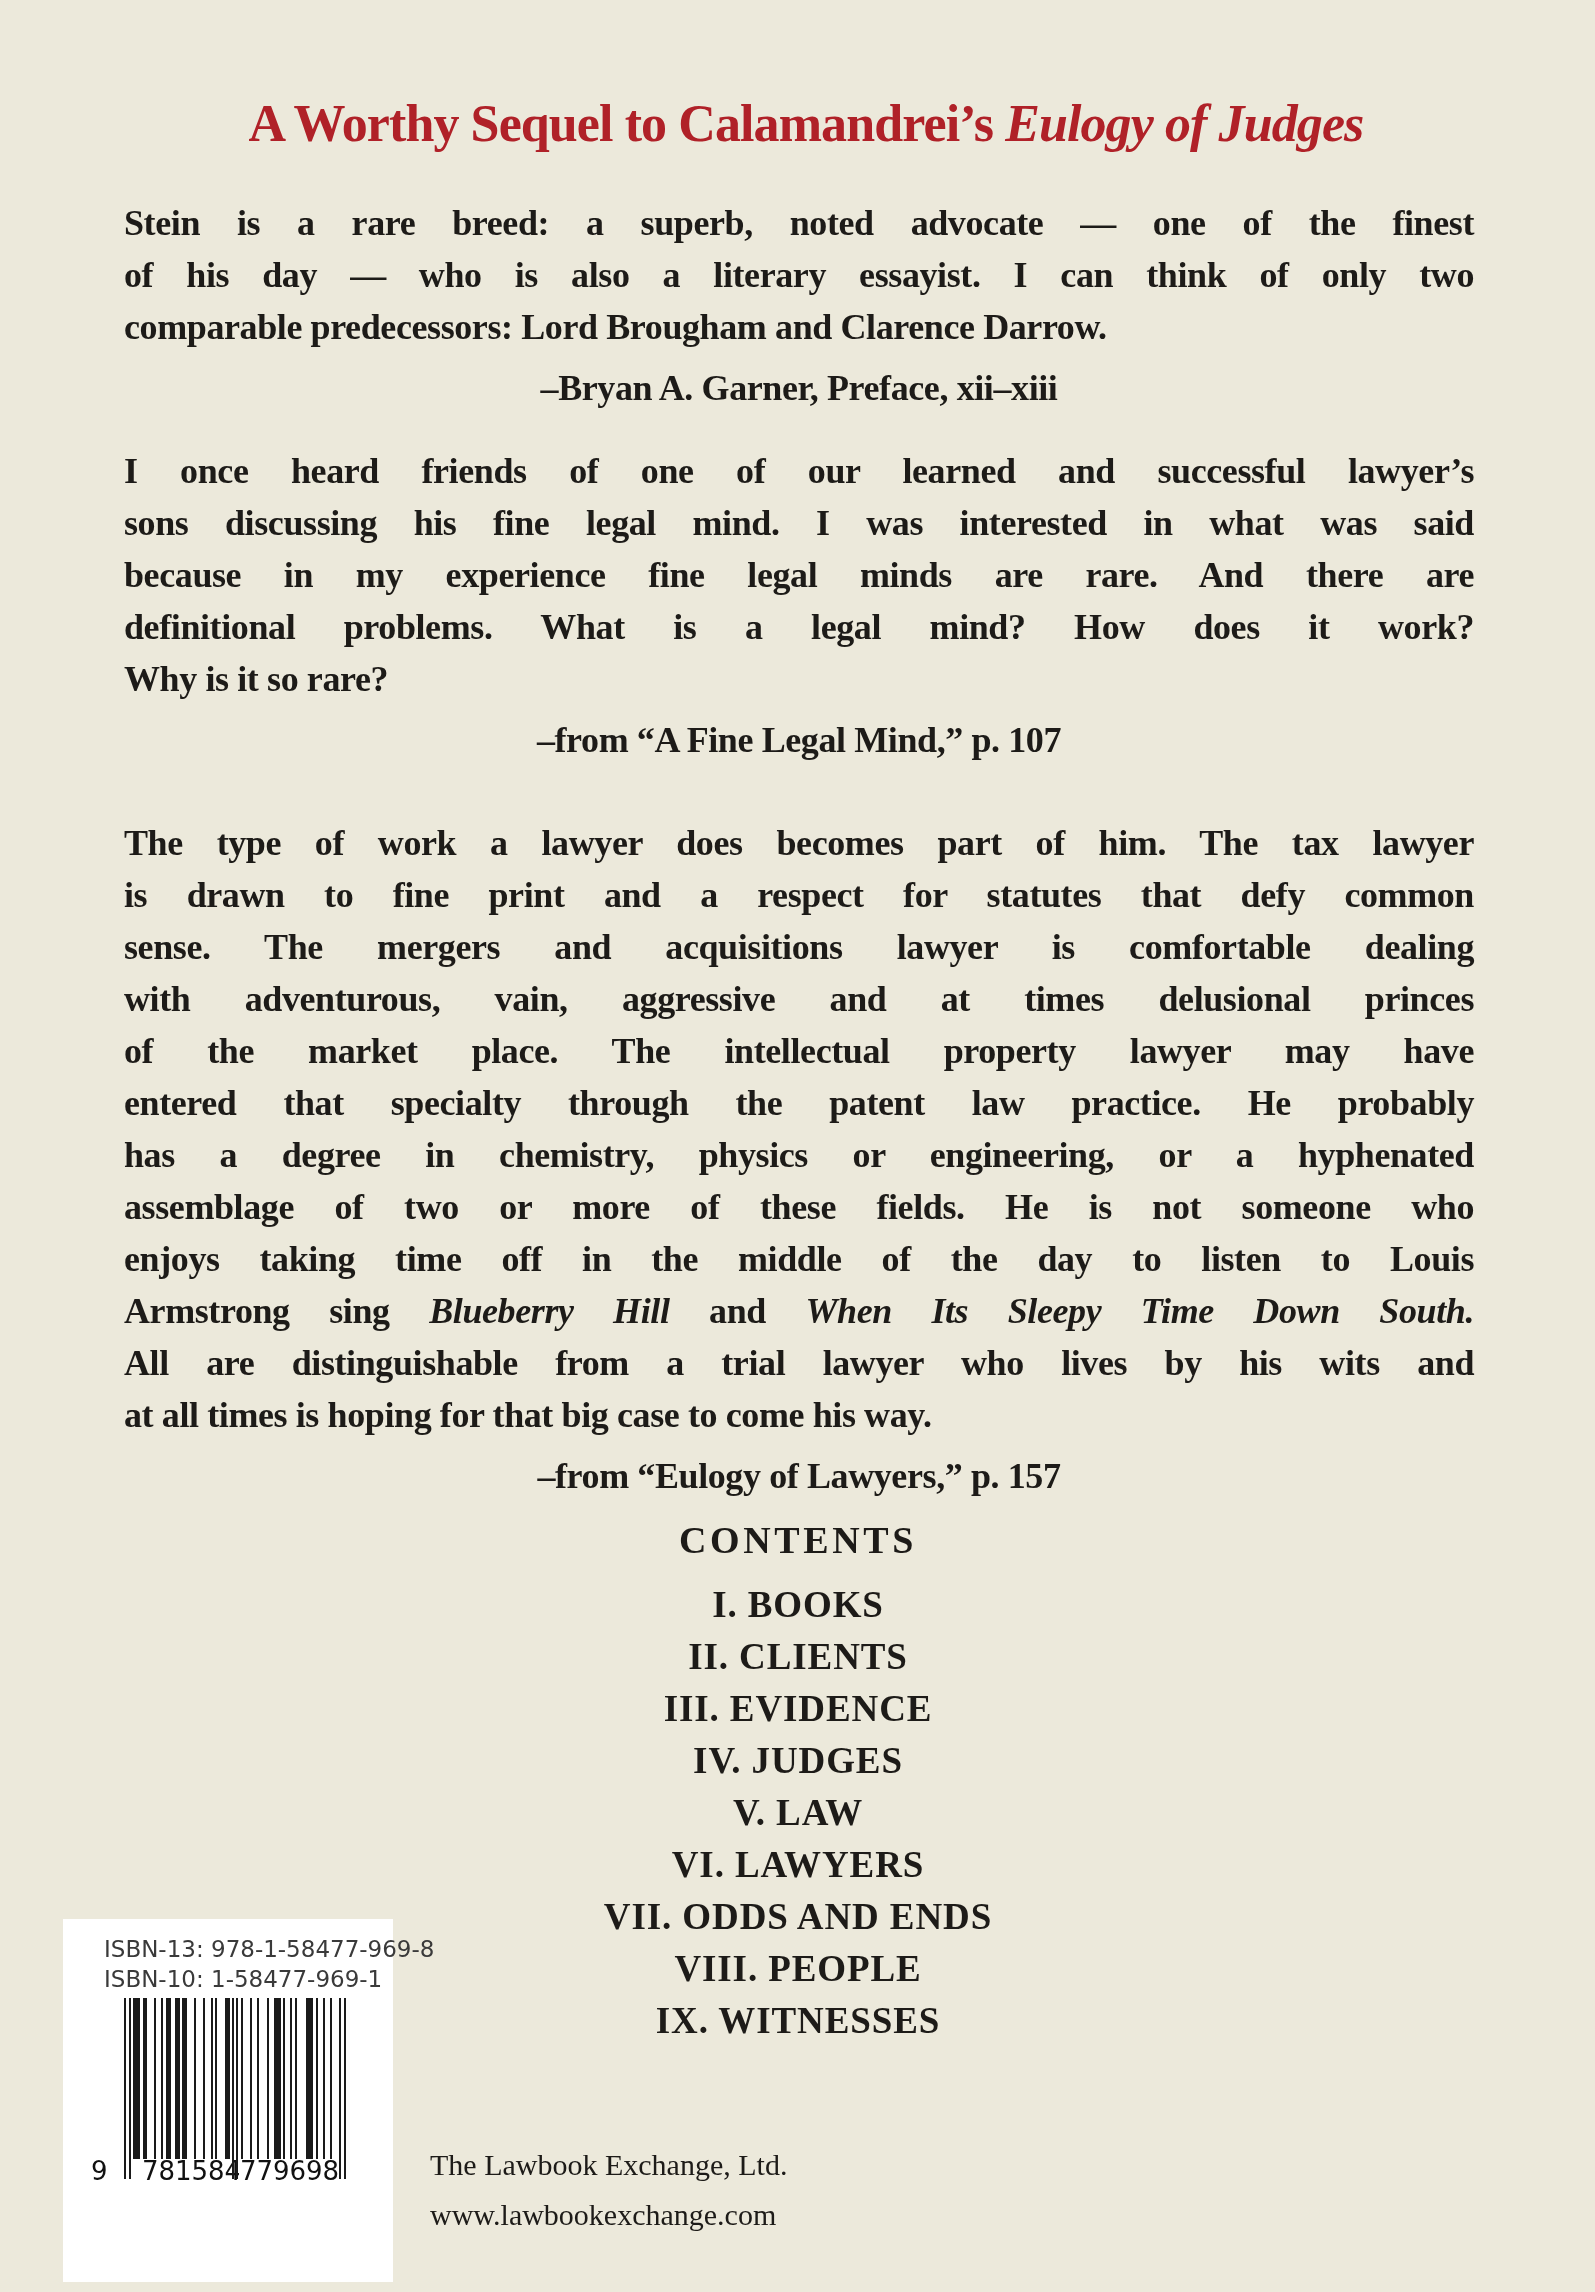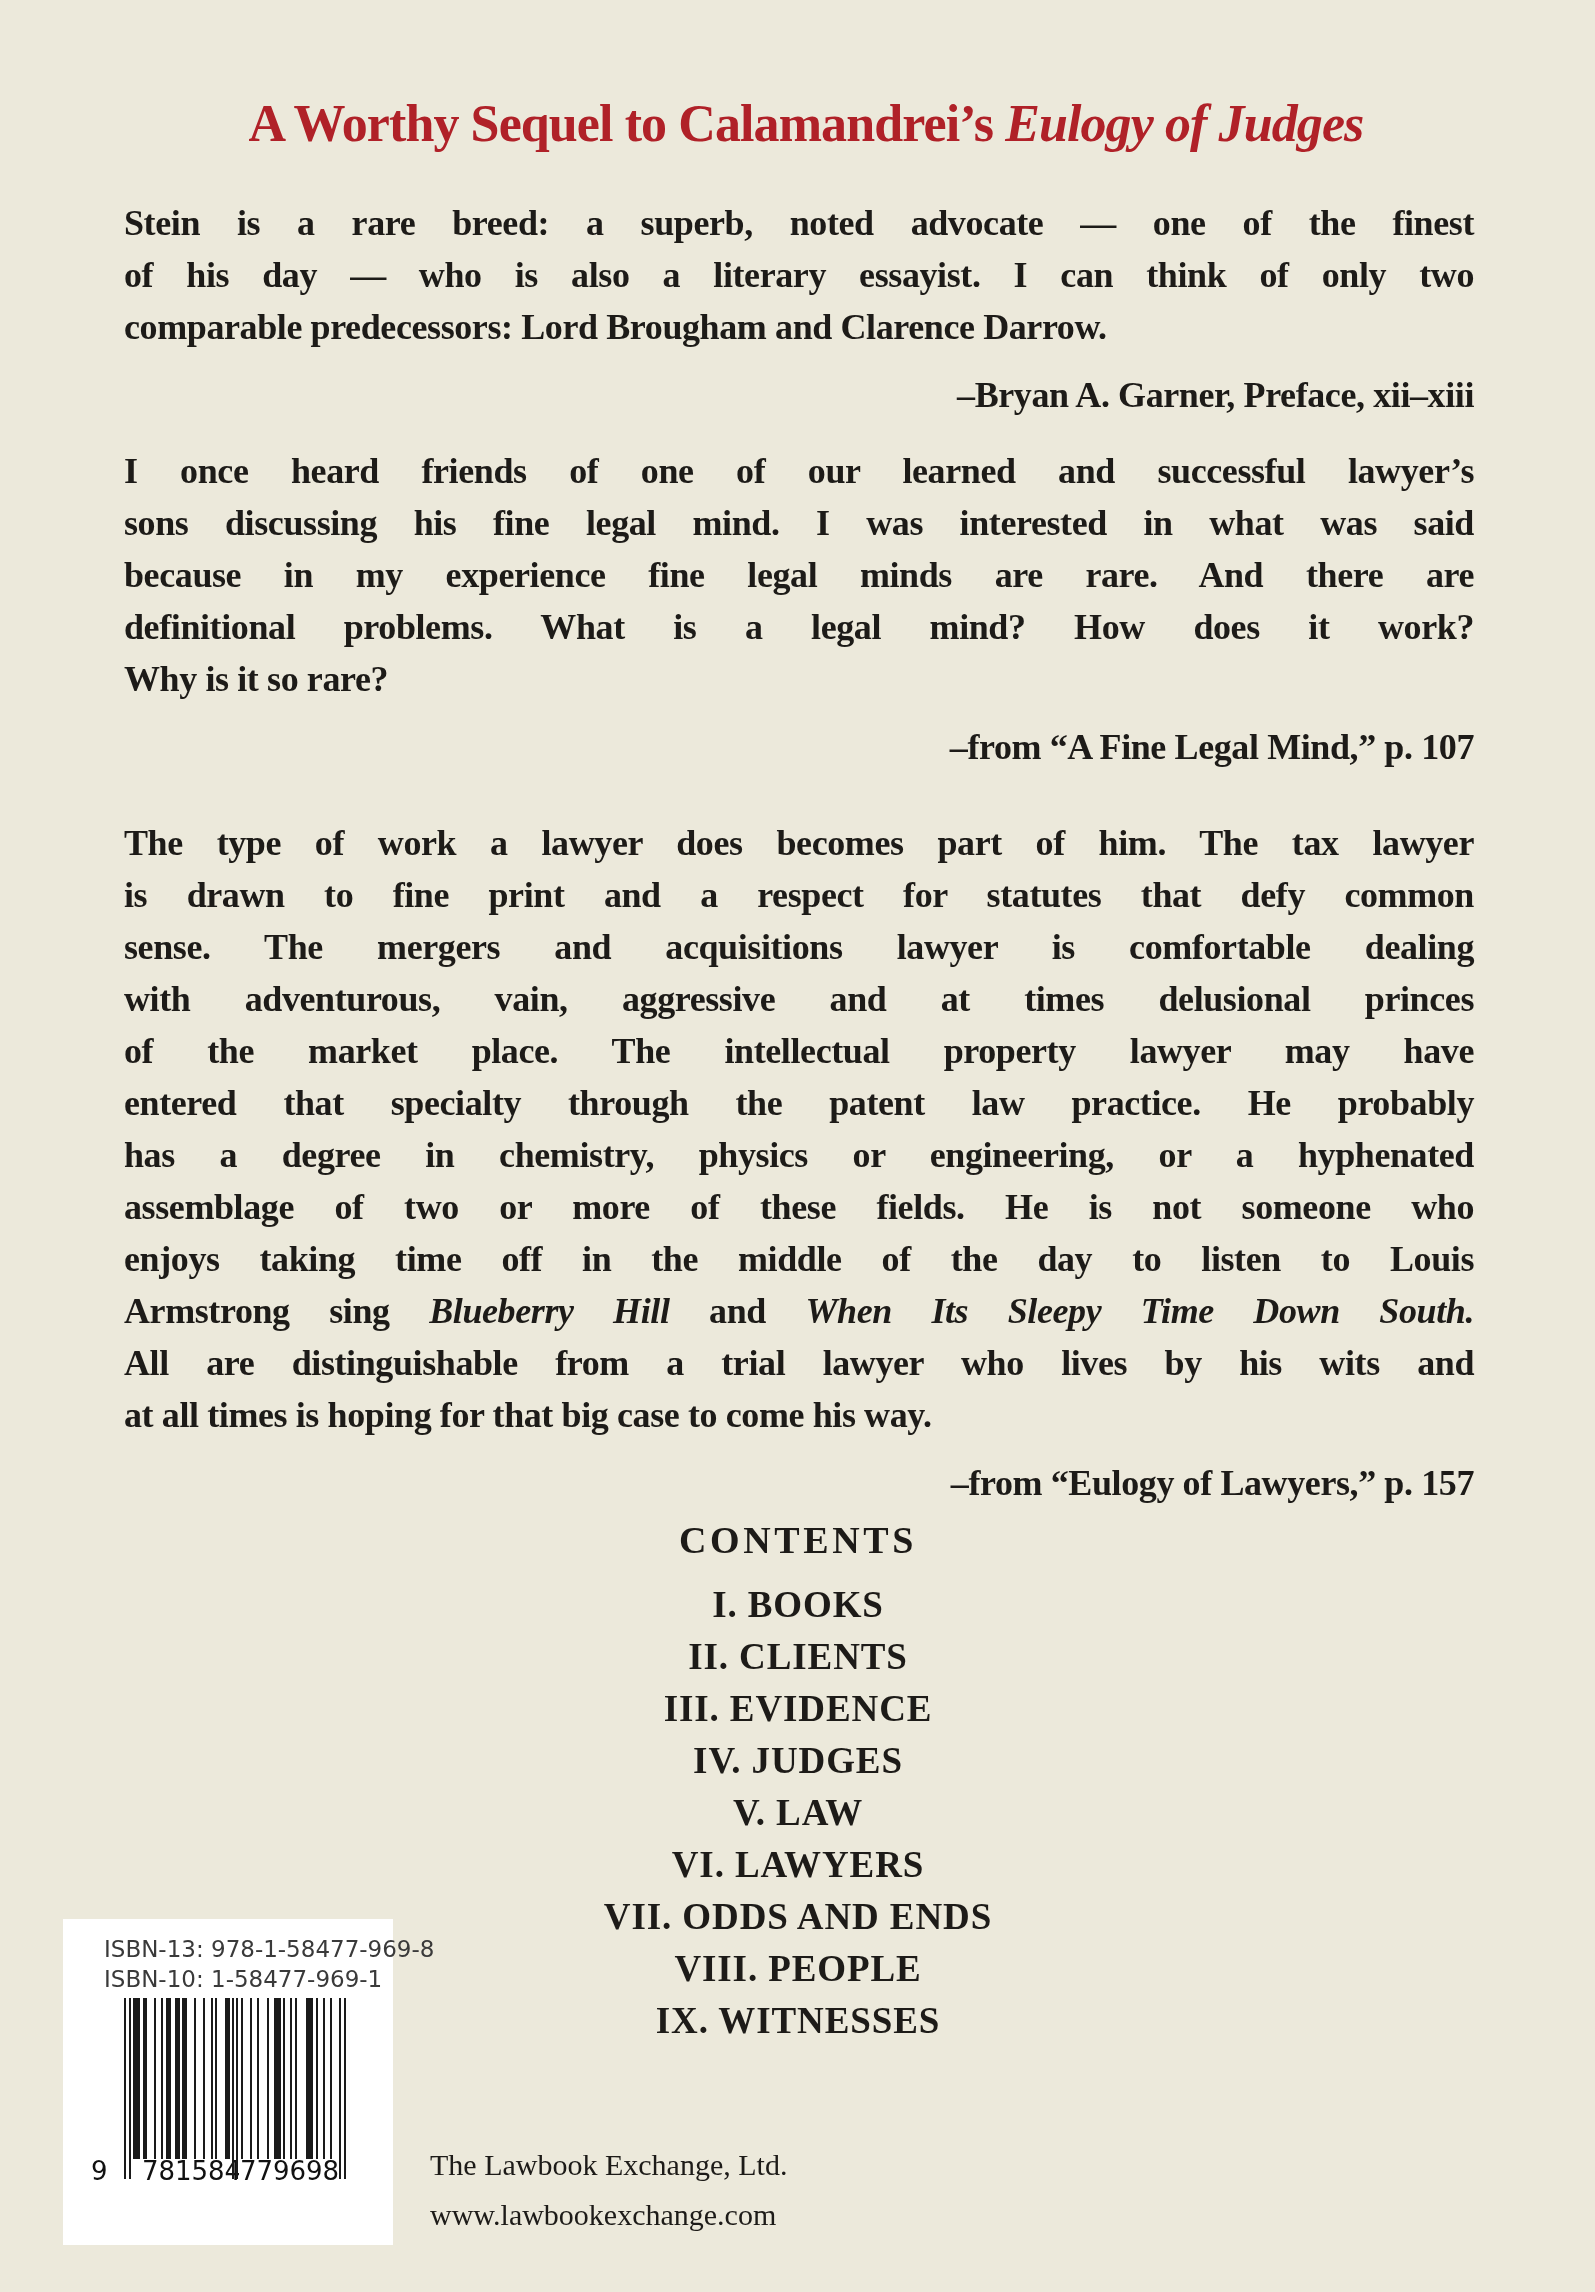--- a/index.html
+++ b/index.html
@@ -23,29 +23,29 @@
     position:absolute;left:124px;width:1350px;
     font-weight:700;font-size:36px;line-height:52px;
     letter-spacing:-0.4px;
   }
   .q1{top:197px;}
   .q2{top:445px;}
   .q3{top:817px;}
   .line{text-align:justify;text-align-last:justify;}
   .line.last{text-align-last:left;}
   .line em{font-style:italic;}
-  .attr{text-align:right;margin-top:16px;}
+  .attr{text-align:center;margin-top:9px;}
   .contents{
     position:absolute;top:1514px;left:0;width:100%;
     text-align:center;font-weight:700;
   }
   .contents-heading{font-size:38px;line-height:52px;letter-spacing:3.6px;margin-bottom:12.5px;}
   .citem{font-size:37px;line-height:52px;letter-spacing:0.9px;}
   .barcode-box{
-    position:absolute;left:63px;top:1919px;width:330px;height:326px;
+    position:absolute;left:63px;top:1919px;width:330px;height:363px;
     background:#ffffff;
   }
   .isbn-lines{
     position:absolute;left:41px;top:16px;
     font-family:"DejaVu Sans","Liberation Sans",sans-serif;
     font-size:23px;line-height:29.6px;color:#3A3A3A;white-space:nowrap;
   }
   .bars{position:absolute;left:61px;top:79px;width:222px;height:193px;}
   .bar{position:absolute;top:0;height:161px;background:#1A1A1A;}
   .bar.guard{height:181px;}

